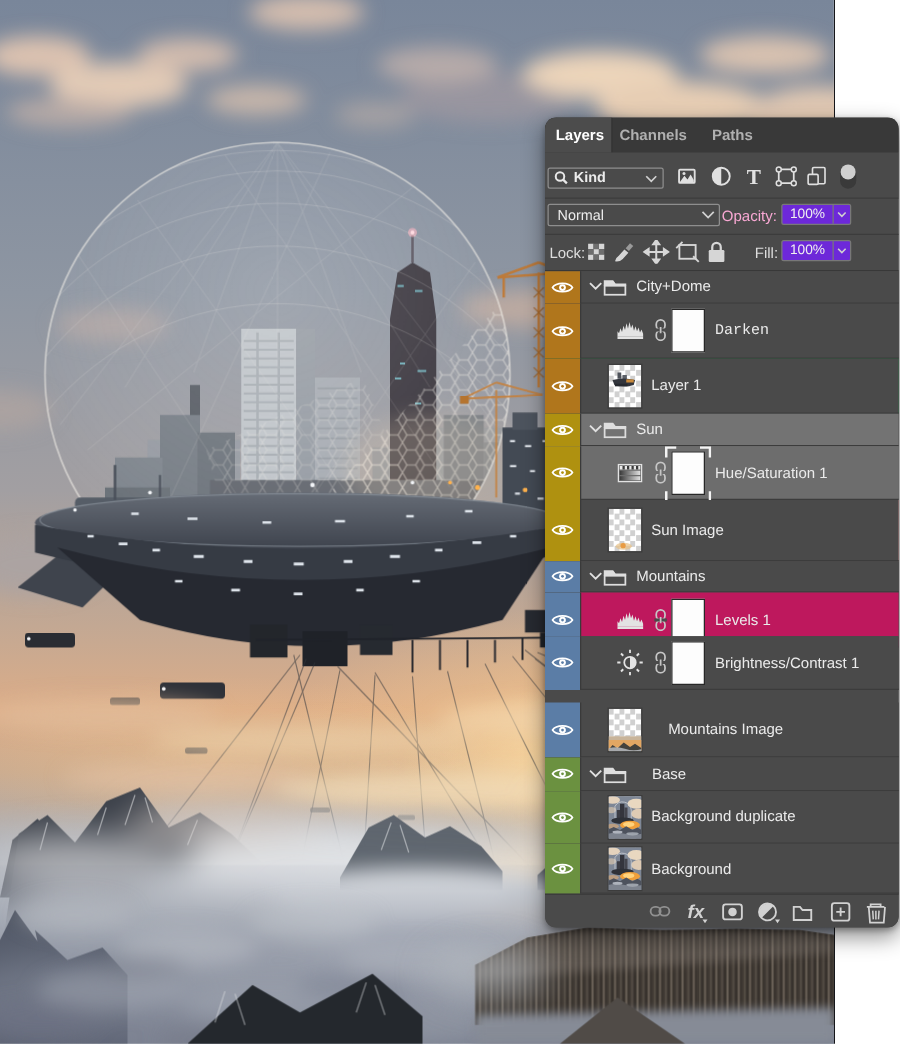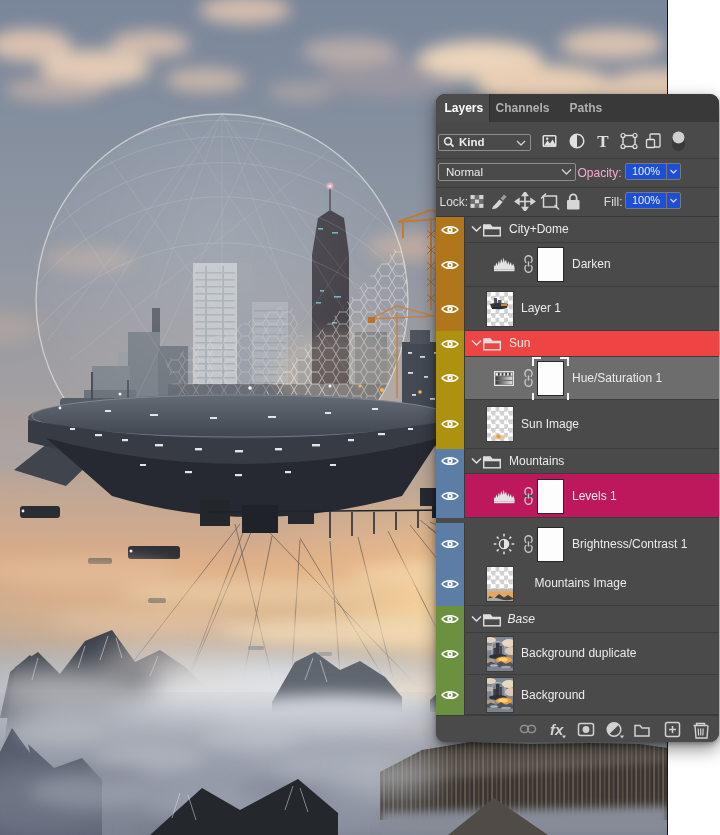--- a/index.html
+++ b/index.html
@@ -5,21 +5,21 @@
   * { margin:0; padding:0; box-sizing:border-box; }
   html,body { width:720px; height:835px; background:#fff; font-family:"Liberation Sans",sans-serif; overflow:hidden; }
   #photo { position:absolute; left:0; top:0; width:668px; height:835px; border-right:1.5px solid #15161a; overflow:hidden; }
   #panel { position:absolute; left:435.5px; top:94px; width:283.5px; height:647.5px; background:#4a4a4a; border-radius:9px; box-shadow:0 7px 18px rgba(0,0,0,.45), 0 2px 5px rgba(0,0,0,.3); overflow:hidden; }
   #tabbar { position:absolute; left:0; top:0; width:100%; height:27.5px; background:#393939; }
   #tab-active { position:absolute; left:0; top:0; width:54.5px; height:27.5px; background:#4c4c4c; border-top-left-radius:9px; border-right:1px solid #2e2e2e; }
   .tabtxt { position:absolute; top:0; height:27.5px; line-height:28px; font-size:12px; font-weight:bold; }
   #filterrow { position:absolute; left:0; top:27.5px; width:100%; height:36.5px; background:#4a4a4a; }
   .ddbox { position:absolute; border:1px solid #8e8e8e; border-radius:2px; }
   #seprow1 { position:absolute; left:0; top:64px; width:100%; height:0; border-top:1px solid #3c3c3c; }
-  .valbox { position:absolute; background:#1d4ed8; border:1px solid #787878; border-radius:2px; display:flex; }
+  .valbox { position:absolute; background:#6d28d9; border:1px solid #787878; border-radius:2px; display:flex; }
   .valtxt { width:40.5px; text-align:center; color:#f0f0f0; font-size:11px; line-height:15px; }
   .valarr { width:14px; border-left:1px solid #787878; position:relative; }
   .lrow { position:absolute; left:0; width:100%; box-shadow:inset 0 -1px 0 rgba(40,40,40,.55); }
   .eyecol { position:absolute; left:0; top:0; width:28px; height:100%; }
   .rbody { position:absolute; left:28px; right:0; top:0; bottom:0; border-left:1px solid #3a3a3a; border-bottom:1px solid #3c3c3c; }
   .lbl { position:absolute; color:#ebebeb; font-size:12px; white-space:nowrap; }
   .thumb { position:absolute; width:28px; background:repeating-conic-gradient(#ffffff 0 25%, #d0d0d0 0 50%) 0 0/8.6px 8.6px; border:1px solid #3c3c3c; overflow:hidden; }
   .mask { position:absolute; width:27px; background:#fdfdfd; border:1px solid #282828; }
   svg { display:block; }
 </style>
@@ -560,21 +560,21 @@
           </svg>
           <svg width="11" height="18" viewBox="0 0 11 18" style="position:absolute;left:58px;top:50%;margin-top:-9px;">
     <g fill="none" stroke="#c6c6c6" stroke-width="1.4">
       <rect x="2" y="0.8" width="7" height="8" rx="3.5"></rect>
       <rect x="2" y="9.2" width="7" height="8" rx="3.5"></rect>
     </g>
     <rect x="0.5" y="7.8" width="10" height="2.4" fill="#4a4a4a"></rect>
     <line x1="5.5" y1="6.5" x2="5.5" y2="11.5" stroke="#c6c6c6" stroke-width="1.4"></line>
   </svg>
           <div class="mask" style="left:72px; top:4.5px; height:35px;"></div>
-          <div class="lbl" style="left:107.5px; top:50%; margin-top:-7px;">Darken</div>
+          <div class="lbl" style="left:107.5px; top:50%; margin-top:-7px;font-family:Liberation Mono, monospace;">Darken</div>
         </div>
   </div>
       <div class="lrow" style="top:70px; height:44px; background:#15803d;">
     <div class="eyecol" style="background:#b0761c;">
           <svg width="18" height="12" viewBox="0 0 18 12" style="position:absolute;left:5px;top:50%;margin-top:-6px;">
     <path d="M1 6 C4 1.6, 14 1.6, 17 6 C14 10.4, 4 10.4, 1 6 Z" fill="none" stroke="#fff" stroke-width="1.4"></path>
     <circle cx="9" cy="6" r="2.7" fill="#fff"></circle>
     <circle cx="9" cy="6" r="1.1" fill="#b0761c"></circle>
   </svg>
         </div>
@@ -592,21 +592,21 @@
         </div>
   </div>
       <div class="lrow" style="top:114px; height:26px; background:#4a4a4a;">
     <div class="eyecol" style="background:#af9110;">
           <svg width="18" height="12" viewBox="0 0 18 12" style="position:absolute;left:5px;top:50%;margin-top:-6px;">
     <path d="M1 6 C4 1.6, 14 1.6, 17 6 C14 10.4, 4 10.4, 1 6 Z" fill="none" stroke="#fff" stroke-width="1.4"></path>
     <circle cx="9" cy="6" r="2.7" fill="#fff"></circle>
     <circle cx="9" cy="6" r="1.1" fill="#af9110"></circle>
   </svg>
         </div>
-    <div class="rbody" style="background:#ef4444;">
+    <div class="rbody" style="background:#737373;">
           <svg width="40" height="16" viewBox="0 0 40 16" style="position:absolute;left:4px;top:50%;margin-top:-8px;">
     <path d="M3 5.5 l4.5 4.5 l4.5 -4.5" fill="none" stroke="#e0e0e0" stroke-width="1.5"></path>
     <path d="M14 3.2 h7.5 l2 2.6 h8.5 v1.6 h-18 z" fill="#dedede"></path>
     <rect x="14.7" y="7.6" width="16.6" height="7.2" fill="none" stroke="#dedede" stroke-width="1.4"></rect>
   </svg>
           <div class="lbl" style="left:44.5px; top:50%; margin-top:-7px;">Sun</div>
         </div>
   </div>
       <div class="lrow" style="top:140px; height:43px; background:#6d6d6d;">
     <div class="eyecol" style="background:#af9110;">
@@ -713,21 +713,21 @@
       <rect x="2" y="0.8" width="7" height="8" rx="3.5"></rect>
       <rect x="2" y="9.2" width="7" height="8" rx="3.5"></rect>
     </g>
     <rect x="0.5" y="7.8" width="10" height="2.4" fill="#4a4a4a"></rect>
     <line x1="5.5" y1="6.5" x2="5.5" y2="11.5" stroke="#c6c6c6" stroke-width="1.4"></line>
   </svg>
           <div class="mask" style="left:72px; top:4.5px; height:35px;"></div>
           <div class="lbl" style="left:107.5px; top:50%; margin-top:-7px;">Levels 1</div>
         </div>
   </div>
-      <div class="lrow" style="top:306px; height:43.5px; background:#4a4a4a;">
+      <div class="lrow" style="top:292px; height:43.5px; background:#4a4a4a;">
     <div class="eyecol" style="background:#5b7da6;">
           <svg width="18" height="12" viewBox="0 0 18 12" style="position:absolute;left:5px;top:50%;margin-top:-6px;">
     <path d="M1 6 C4 1.6, 14 1.6, 17 6 C14 10.4, 4 10.4, 1 6 Z" fill="none" stroke="#fff" stroke-width="1.4"></path>
     <circle cx="9" cy="6" r="2.7" fill="#fff"></circle>
     <circle cx="9" cy="6" r="1.1" fill="#5b7da6"></circle>
   </svg>
         </div>
     <div class="rbody" style="background:#4a4a4a;">
           <svg width="22" height="22" viewBox="0 0 22 22" style="position:absolute;left:28.5px;top:50%;margin-top:-11px;">
      <circle cx="11" cy="11" r="4.6" fill="none" stroke="#e3e3e3" stroke-width="1.4"></circle>
@@ -782,21 +782,21 @@
     <circle cx="9" cy="6" r="2.7" fill="#fff"></circle>
     <circle cx="9" cy="6" r="1.1" fill="#6b9140"></circle>
   </svg>
         </div>
     <div class="rbody" style="background:#4a4a4a;">
           <svg width="40" height="16" viewBox="0 0 40 16" style="position:absolute;left:4px;top:50%;margin-top:-8px;">
     <path d="M3 5.5 l4.5 4.5 l4.5 -4.5" fill="none" stroke="#e0e0e0" stroke-width="1.5"></path>
     <path d="M14 3.2 h7.5 l2 2.6 h8.5 v1.6 h-18 z" fill="#dedede"></path>
     <rect x="14.7" y="7.6" width="16.6" height="7.2" fill="none" stroke="#dedede" stroke-width="1.4"></rect>
   </svg>
-          <div class="lbl" style="left:43px; top:50%; margin-top:-7px;font-style:italic;">Base</div>
+          <div class="lbl" style="left:57px; top:50%; margin-top:-7px;">Base</div>
         </div>
   </div>
       <div class="lrow" style="top:416px; height:42.5px; background:#4a4a4a;padding-left:25px;">
     <div class="eyecol" style="background:#6b9140;">
           <svg width="18" height="12" viewBox="0 0 18 12" style="position:absolute;left:5px;top:50%;margin-top:-6px;">
     <path d="M1 6 C4 1.6, 14 1.6, 17 6 C14 10.4, 4 10.4, 1 6 Z" fill="none" stroke="#fff" stroke-width="1.4"></path>
     <circle cx="9" cy="6" r="2.7" fill="#fff"></circle>
     <circle cx="9" cy="6" r="1.1" fill="#6b9140"></circle>
   </svg>
         </div>

